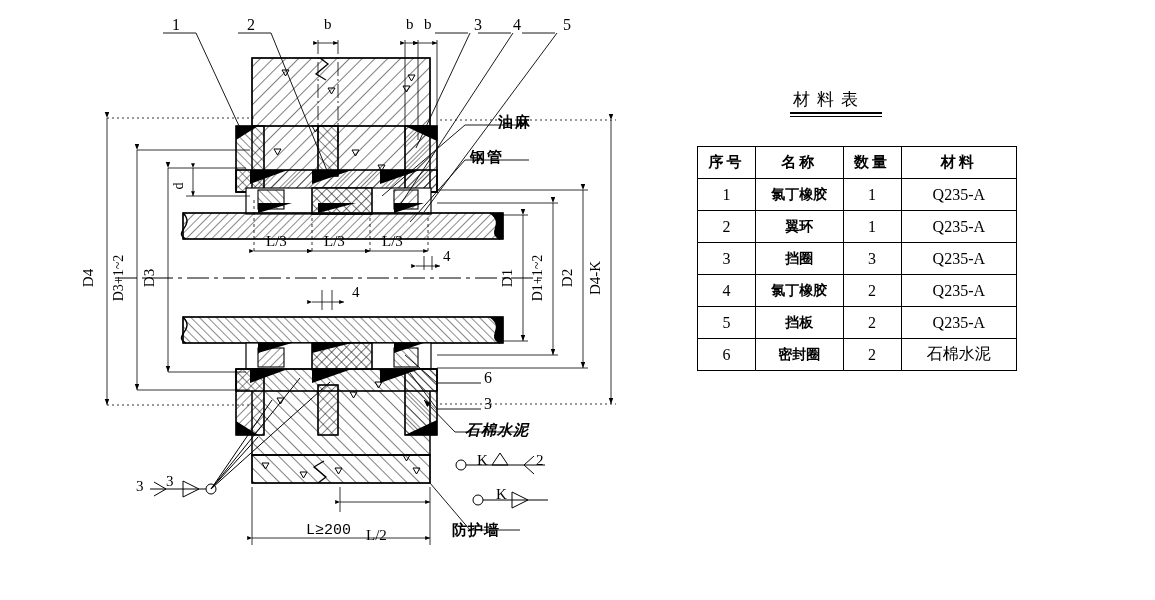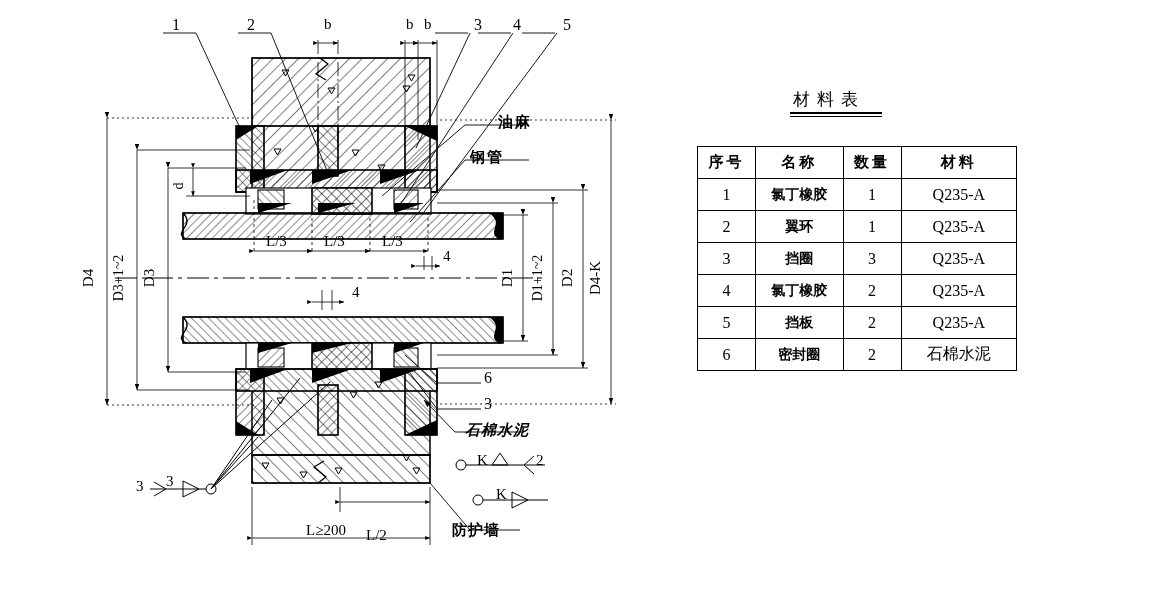--- a/index.html
+++ b/index.html
@@ -318,21 +318,21 @@
 <div class="lbl vert" style="left:576px;top:278px;font-size:15px;transform:rotate(-90deg) translate(-50%,-100%);">D2</div>
 <div class="lbl vert" style="left:604px;top:278px;font-size:15px;transform:rotate(-90deg) translate(-50%,-100%);">D4-K</div>
 
 <div class="lbl" style="left:266px;top:233px;font-size:15px;">L/3</div>
 <div class="lbl" style="left:324px;top:233px;font-size:15px;">L/3</div>
 <div class="lbl" style="left:382px;top:233px;font-size:15px;">L/3</div>
 <div class="lbl" style="left:443px;top:248px;font-size:15px;">4</div>
 <div class="lbl" style="left:352px;top:284px;font-size:15px;">4</div>
 
 <div class="lbl" style="left:366px;top:487px;font-size:15px;margin-top:40px;">L/2</div>
-<div class="lbl" style="left:306px;top:522px;font-size:15px;">L≥200</div>
+<div class="lbl" style="left:306px;top:522px;font-size:15px;font-family:Liberation Mono, monospace;">L≥200</div>
 
 <div class="lbl" style="left:136px;top:478px;font-size:15px;">3</div>
 <div class="lbl" style="left:166px;top:473px;font-size:15px;">3</div>
 <div class="lbl" style="left:477px;top:452px;font-size:15px;">K</div>
 <div class="lbl" style="left:536px;top:452px;font-size:15px;">2</div>
 <div class="lbl" style="left:496px;top:486px;font-size:15px;">K</div>
 
 <div id="tbl-title">材料表</div>
 <div id="tbl-title-rule1"></div>
 <div id="tbl-title-rule2"></div>

